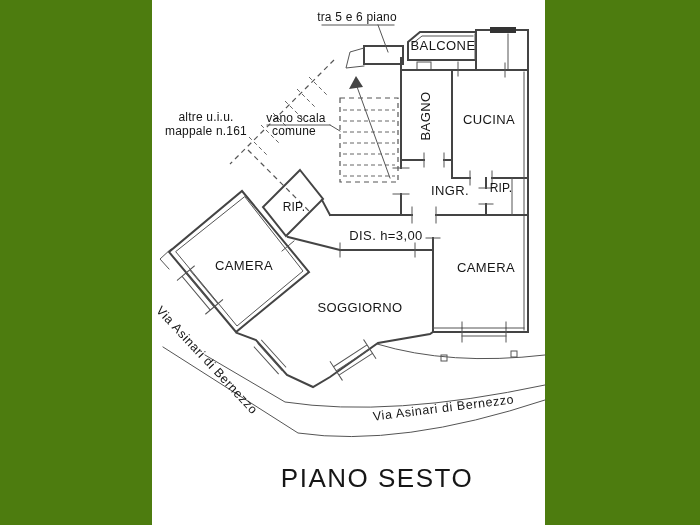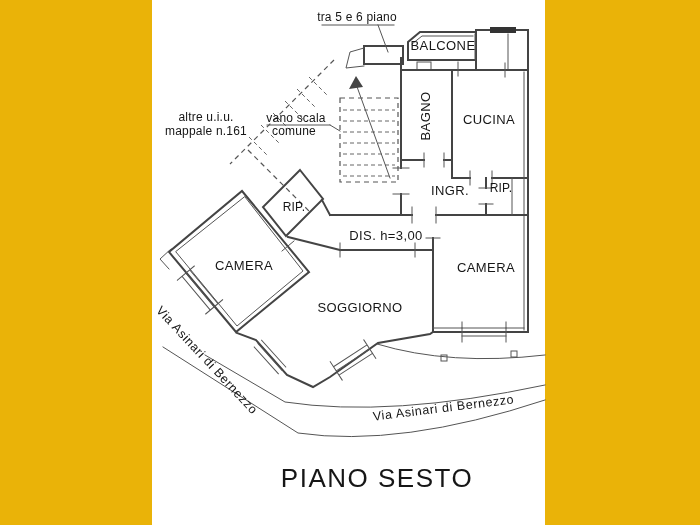--- a/index.html
+++ b/index.html
@@ -1,16 +1,16 @@
 <!DOCTYPE html>
 <html><head>
 <meta charset="utf-8">
 <style>
   html,body{margin:0;padding:0;background:#dcdcdc;}
-  #stage{position:relative;width:700px;height:525px;background:#eab308;overflow:hidden;
+  #stage{position:relative;width:700px;height:525px;background:#4d7c0f;overflow:hidden;
          font-family:"Liberation Sans", sans-serif;}
   #paper{position:absolute;left:152px;top:0;width:393px;height:525px;background:#ffffff;}
   svg{position:absolute;left:0;top:0;}
   .w{stroke:#444;stroke-width:2;fill:none;stroke-linecap:square;}
   .t{stroke:#555;stroke-width:1;fill:none;stroke-linecap:square;}
   .d{stroke:#555;stroke-width:1.2;fill:none;stroke-dasharray:5 4;}
   .dd{stroke:#666;stroke-width:1;fill:none;stroke-dasharray:4 3;}
   text{fill:#161616;}
   .lbl{font-size:13px;letter-spacing:.4px;}
   .lbl2{font-size:12px;letter-spacing:.2px;}

